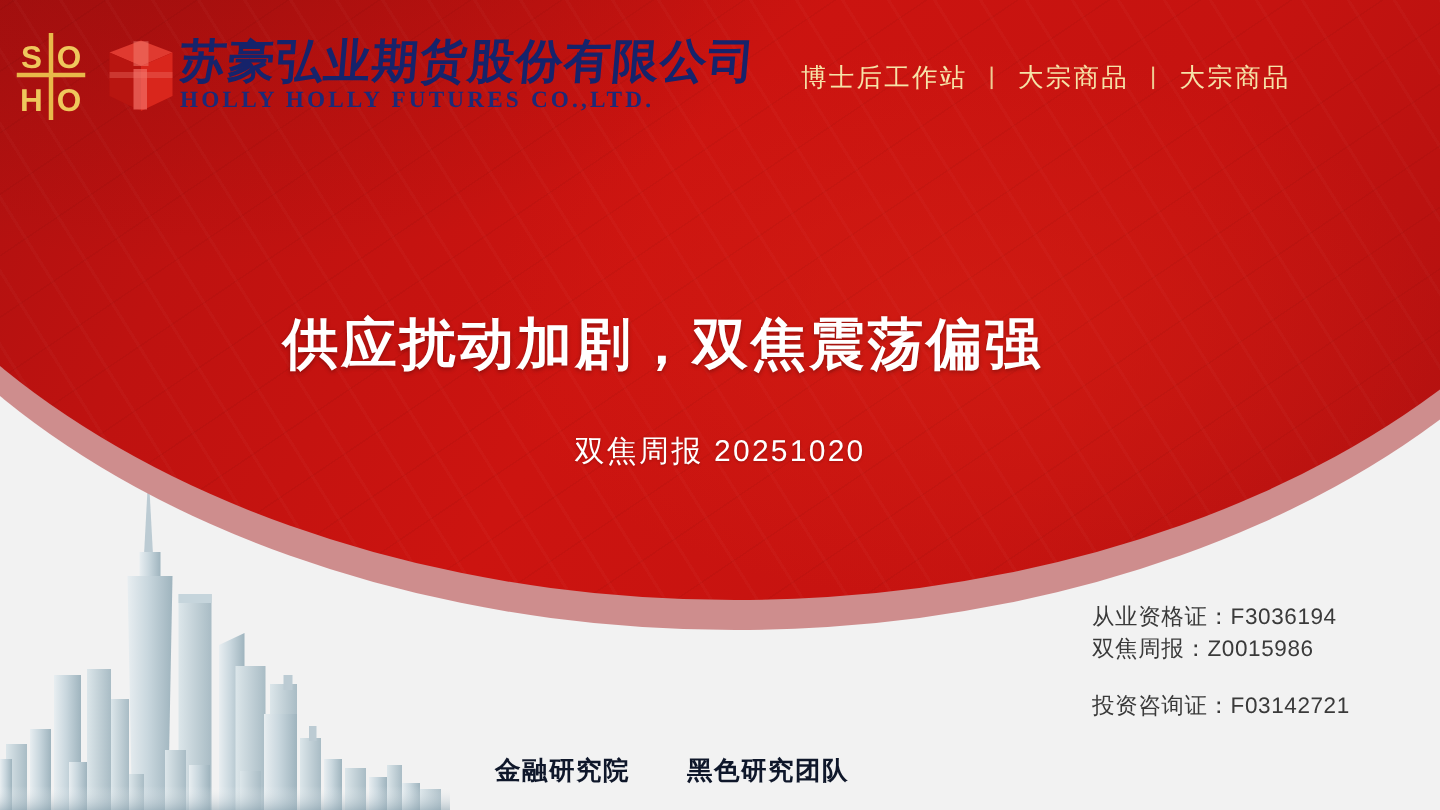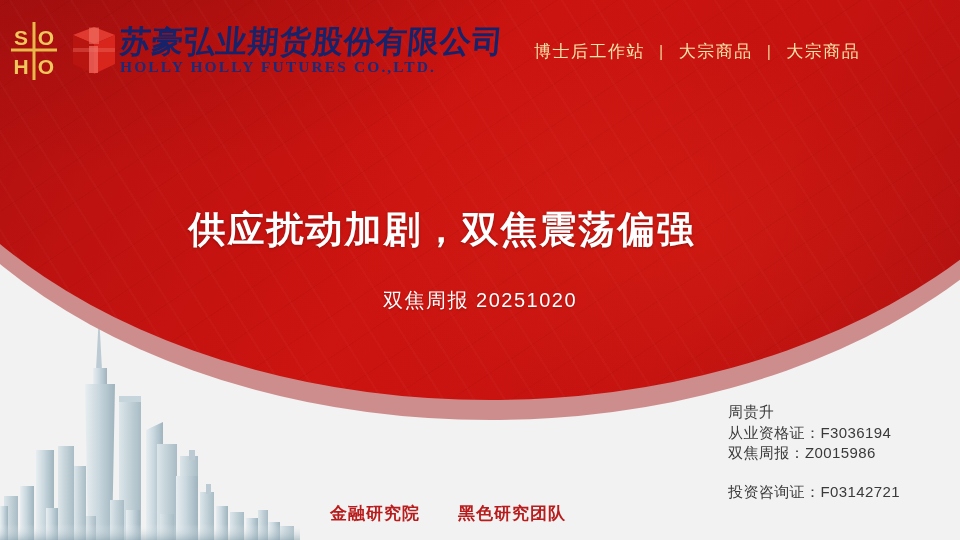--- a/index.html
+++ b/index.html
@@ -85,21 +85,21 @@
     position:absolute;left:0;top:287px;width:960px;text-align:center;
     z-index:12;color:#FFFFFF;font-size:20px;font-weight:400;
     letter-spacing:1.5px;white-space:nowrap;
     text-shadow:0 1px 2px rgba(0,0,0,.22);
   }
 
   
   .dept{
     position:absolute;left:330px;top:502px;z-index:12;
     display:flex;gap:38px;white-space:nowrap;
-    color:#b91c1c;font-size:17px;font-weight:700;letter-spacing:1px;
+    color:#0f172a;font-size:17px;font-weight:700;letter-spacing:1px;
   }
   .credits{
     position:absolute;left:728px;top:402px;z-index:12;
     color:#3A3A3A;font-size:15px;line-height:20.5px;white-space:nowrap;
     letter-spacing:.4px;
   }
   .credits .name{margin-top:0;}
   .credits .gap{height:18px;}
   .cred-line{white-space:nowrap;}
 </style>
@@ -201,20 +201,19 @@
 
   <div class="title">供应扰动加剧，双焦震荡偏强</div>
   <div class="subtitle">双焦周报 20251020</div>
 
   <div class="dept">
     <span>金融研究院</span>
     <span>黑色研究团队</span>
   </div>
 
   <div class="credits">
-    <div class="cred-line name">周贵升</div>
     <div class="cred-line">从业资格证：F3036194</div>
     <div class="cred-line">双焦周报：Z0015986</div>
     <div class="gap"></div>
     <div class="cred-line">投资咨询证：F03142721</div>
   </div>
 
 </div>
 
 </body></html>

